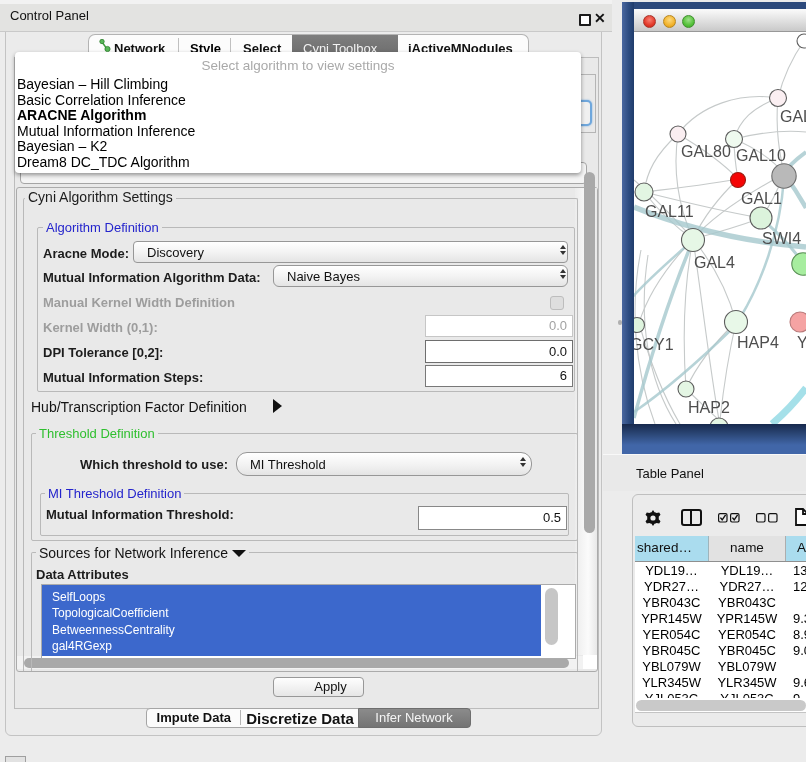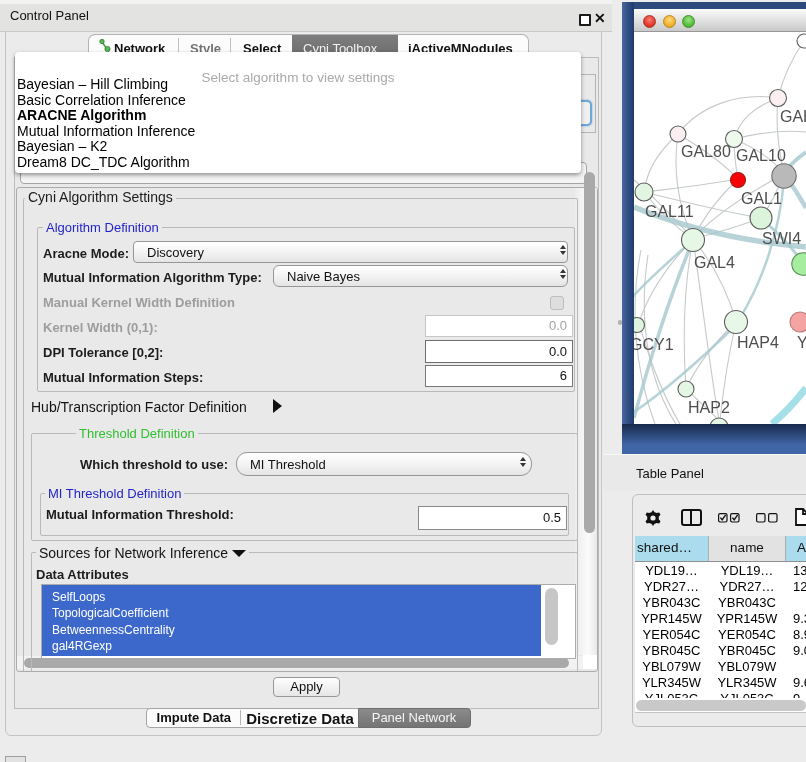--- a/index.html
+++ b/index.html
@@ -31,21 +31,21 @@
 
 <div class="abs" id="tabbar" style="left:88px;top:34px;width:439px;height:24px;background:#fcfcfc;border:1px solid #b3b3b3;border-bottom:none;border-radius:7px 7px 0 0;"></div>
 <div class="abs" style="left:292px;top:35px;width:106px;height:23px;background:linear-gradient(#7e7e7e,#6b6b6b);"></div>
 <svg class="abs" style="left:99px;top:39px;" width="12" height="13" viewBox="0 0 12 13">
  <line x1="3" y1="3" x2="8" y2="10" stroke="#3e9e3e" stroke-width="1.4"></line>
  <circle cx="3" cy="2.5" r="2.2" fill="#57b757" stroke="#2f7f2f" stroke-width="0.8"></circle>
  <circle cx="8.5" cy="10" r="2.6" fill="#57b757" stroke="#2f7f2f" stroke-width="0.8"></circle>
 </svg>
 <div class="abs" style="left:114px;top:41px;font-size:13px;font-weight:bold;color:#111;">Network</div>
 <div class="abs" style="left:178px;top:38px;width:1px;height:17px;background:#c0c0c0;"></div>
-<div class="abs" style="left:190px;top:41px;font-size:13px;font-weight:bold;color:#737373;">Style</div>
+<div class="abs" style="left:190px;top:41px;font-size:13px;font-weight:bold;color:#000000;">Style</div>
 <div class="abs" style="left:230px;top:38px;width:1px;height:17px;background:#c0c0c0;"></div>
 <div class="abs" style="left:243px;top:41px;font-size:13px;font-weight:bold;color:#111;">Select</div>
 <div class="abs" style="left:303px;top:41px;font-size:13px;color:#f2f2f2;">Cyni Toolbox</div>
 <div class="abs" style="left:408px;top:41px;font-size:13px;font-weight:bold;color:#111;">jActiveMNodules</div>
 
 <div class="abs" style="left:14px;top:57px;width:583px;height:650px;background:#e9e9e9;border:1px solid #bcbcbc;"></div>
 
 <div class="abs" style="left:22px;top:74px;width:572px;height:57px;border:1px solid #b5b5b5;"></div>
 <div class="abs" style="left:28px;top:100px;width:560px;height:22px;border:2px solid #6fa7dc;border-radius:5px;background:#f0f0f0;box-shadow:0 0 2px #6fa7dc;"></div>
 
@@ -68,21 +68,21 @@
 
 <div class="lbl abs" style="left:43px;top:246px;">Aracne Mode:</div>
 <div class="combo" style="left:133px;top:241px;width:433px;height:20px;">
   <span class="cbtxt">Discovery</span>
   <span class="spin" style="top:3px;">
         <span class="tri-up"></span>
         <span style="display:block;height:2px;"></span>
         <span class="tri-dn"></span>
       </span>
 </div>
-<div class="lbl abs" style="left:43px;top:270px;">Mutual Information Algorithm Type:</div>
+<div class="lbl abs" style="left:43px;top:270px;">Mutual Information Algorithm Data:</div>
 <div class="combo" style="left:273px;top:265px;width:293px;height:20px;border-radius:6px;">
   <span class="cbtxt">Naive Bayes</span>
   <span class="spin" style="top:3px;">
         <span class="tri-up"></span>
         <span style="display:block;height:2px;"></span>
         <span class="tri-dn"></span>
       </span>
 </div>
 <div class="lbl abs dis" style="left:43px;top:295px;">Manual Kernel Width Definition</div>
 <div class="abs" style="left:550px;top:296px;width:12px;height:12px;background:#dedede;border:1px solid #bdbdbd;border-radius:3px;"></div>
@@ -90,21 +90,21 @@
 <div class="fld dis" style="left:425px;top:315px;width:141px;height:20px;line-height:20px;border-color:#c6c6c6;background:#fff;padding-right:5px;">0.0</div>
 <div class="lbl abs" style="left:43px;top:345px;">DPI Tolerance [0,2]:</div>
 <div class="fld" style="left:425px;top:340px;width:141px;height:21px;line-height:21px;border-color:#6e6e6e;padding-right:5px;">0.0</div>
 <div class="lbl abs" style="left:43px;top:370px;">Mutual Information Steps:</div>
 <div class="fld" style="left:425px;top:365px;width:141px;height:20px;line-height:20px;border-color:#787878;padding-right:5px;">6</div>
 
 <div class="abs" style="left:31px;top:399px;font-size:14px;color:#141414;">Hub/Transcription Factor Definition</div>
 <div class="abs" style="left:273px;top:399px;width:0;height:0;border-top:7px solid transparent;border-bottom:7px solid transparent;border-left:9px solid #111;"></div>
 
 <div class="grp" style="left:31px;top:433px;width:545px;height:106px;"></div>
-<div class="gtitle" style="left:36px;top:426px;color:#2fbf2f;margin-left:40px;">Threshold Definition</div>
+<div class="gtitle" style="left:36px;top:426px;color:#2fbf2f;">Threshold Definition</div>
 <div class="lbl abs" style="left:80px;top:457px;">Which threshold to use:</div>
 <div class="combo" style="left:236px;top:452px;width:294px;height:22px;border-radius:11px;">
   <span class="cbtxt" style="top:4px;">MI Threshold</span>
   <span class="spin" style="top:4px;right:11px;">
         <span class="tri-up"></span>
         <span style="display:block;height:2px;"></span>
         <span class="tri-dn"></span>
       </span>
 </div>
 
@@ -114,31 +114,31 @@
 <div class="fld" style="left:418px;top:506px;width:142px;height:22px;line-height:22px;border-color:#888;padding-right:5px;">0.5</div>
 
 <div class="abs" style="left:31px;top:552px;width:545px;height:118px;border:1px solid #b9b9b9;border-bottom:none;border-radius:2px 2px 0 0;"></div>
 <div class="gtitle" style="left:36px;top:545px;color:#141414;font-size:14px;">Sources for Network Inference <span style="display:inline-block;width:0;height:0;border-left:7px solid transparent;border-right:7px solid transparent;border-top:7px solid #111;vertical-align:1px;"></span></div>
 <div class="lbl abs" style="left:36px;top:567px;">Data Attributes</div>
 <div class="abs" style="left:41px;top:584px;width:533px;height:73px;background:#fff;border:1px solid #ababab;"></div>
 <div class="abs" style="left:42px;top:585px;width:499px;height:71px;background:#3c68cc;"></div>
 <div class="abs" style="left:52px;top:589px;font-size:12px;color:#fff;line-height:16.4px;">SelfLoops<br>TopologicalCoefficient<br>BetweennessCentrality<br>gal4RGexp</div>
 <div class="abs" style="left:545px;top:588px;width:13px;height:57px;background:#c6c6c6;border-radius:7px;"></div>
 
-<div class="abs" style="left:273px;top:677px;width:65px;height:18px;background:linear-gradient(#fefefe,#e6e6e6);border:1px solid #989898;border-radius:4px;text-align:center;font-size:13px;color:#111;line-height:17px;">Apply</div>
+<div class="abs" style="left:273px;top:677px;width:65px;height:18px;background:linear-gradient(#fefefe,#e6e6e6);border:1px solid #989898;border-radius:4px;text-align:center;font-size:13px;color:#111;line-height:17px;padding-left:24px;">Apply</div>
 
 <div class="abs" style="left:146px;top:708px;width:323px;height:18px;background:#fbfbfb;border:1px solid #a5a5a5;border-radius:4px;"></div>
 <div class="abs" style="left:358px;top:708px;width:111px;height:18px;background:linear-gradient(#8b8b8b,#747474);border:1px solid #6e6e6e;border-radius:0 4px 4px 0;"></div>
 <div class="abs" style="left:240px;top:710px;width:1px;height:15px;background:#b5b5b5;"></div>
 <div class="abs" style="left:156px;top:710px;width:75px;text-align:right;font-size:13px;font-weight:bold;color:#111;">Impute Data</div>
 <div class="abs" style="left:246px;top:710px;width:108px;text-align:center;font-size:15px;font-weight:bold;color:#111;">Discretize Data</div>
-<div class="abs" style="left:360px;top:710px;width:108px;text-align:center;font-size:13px;color:#f5f5f5;">Panel Network</div>
+<div class="abs" style="left:360px;top:710px;width:108px;text-align:center;font-size:13px;color:#f5f5f5;">Infer Network</div>
 
 <div class="abs" id="popup" style="left:15px;top:52px;width:566px;height:121px;background:#ffffff;border-radius:4px;box-shadow:0 2px 4px rgba(0,0,0,0.4);"></div>
-<div class="abs" style="left:15px;top:70px;width:566px;text-align:center;font-size:13.5px;color:#a9a9a9;">Select algorithm to view settings</div>
+<div class="abs" style="left:15px;top:58px;width:566px;text-align:center;font-size:13.5px;color:#a9a9a9;">Select algorithm to view settings</div>
 <div class="abs" style="left:17px;top:77px;font-size:14px;color:#000;line-height:15.5px;">
 Bayesian – Hill Climbing<br>
 Basic Correlation Inference<br>
 <b>ARACNE Algorithm</b><br>
 Mutual Information Inference<br>
 Bayesian – K2<br>
 Dream8 DC_TDC Algorithm
 </div>
 
 <div class="abs" style="left:622px;top:2px;width:184px;height:7px;background:#2d4a7c;"></div>

